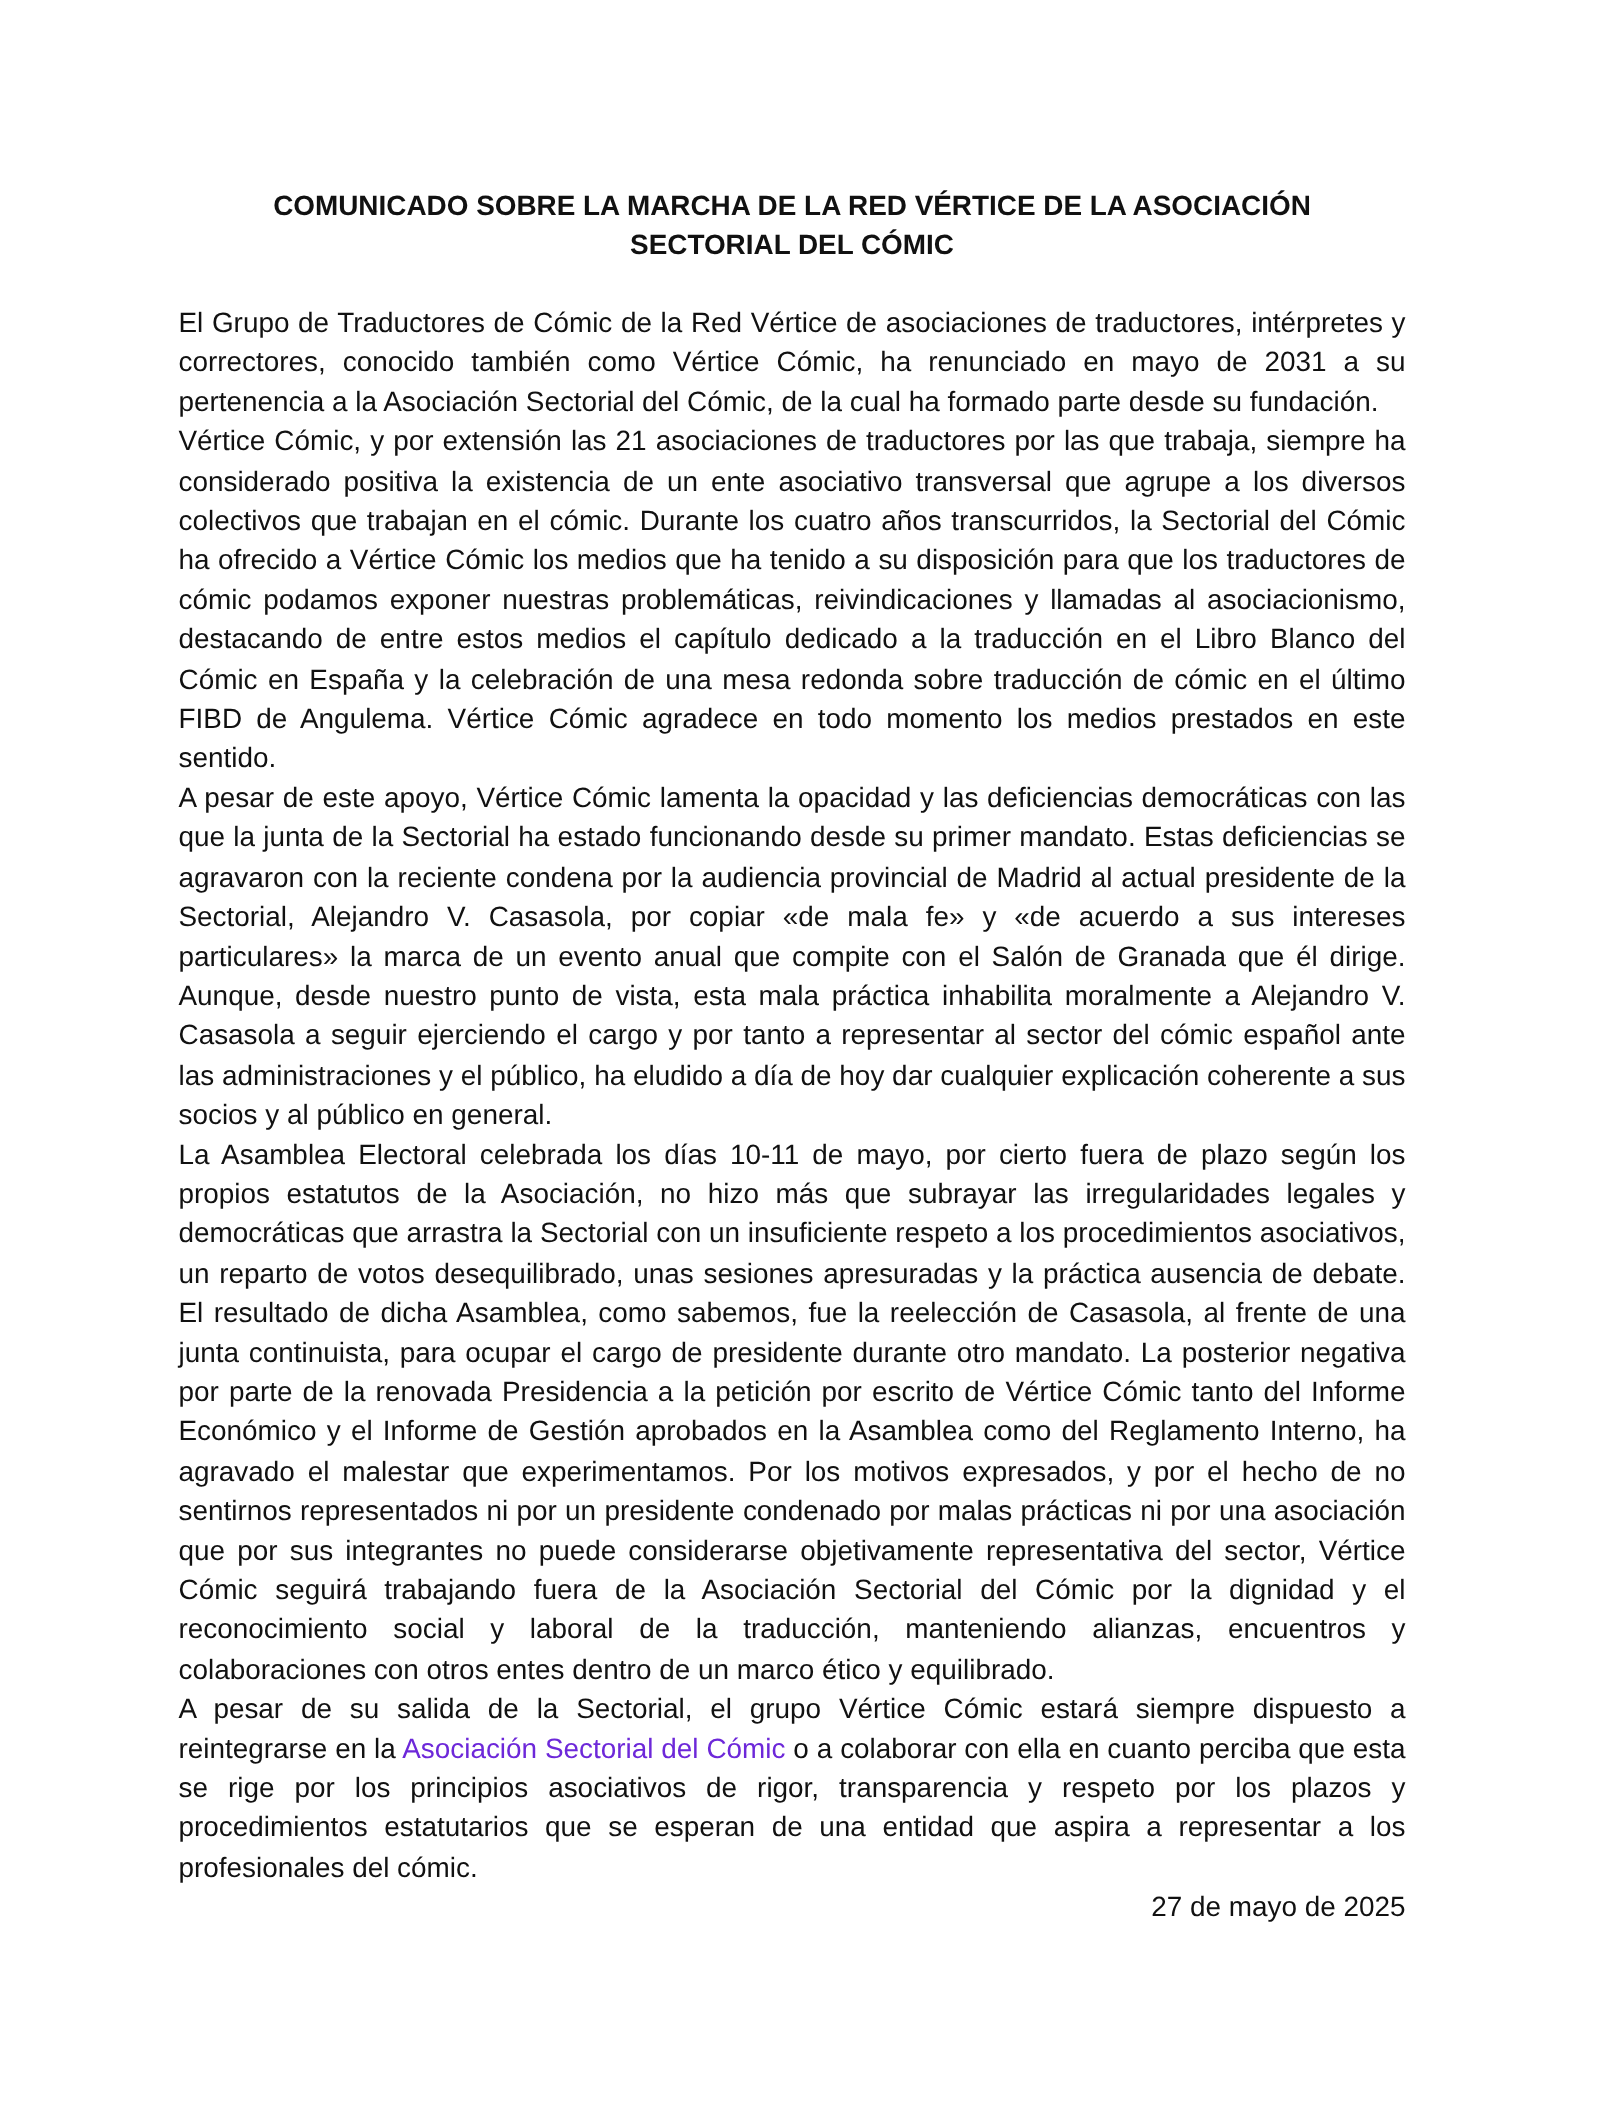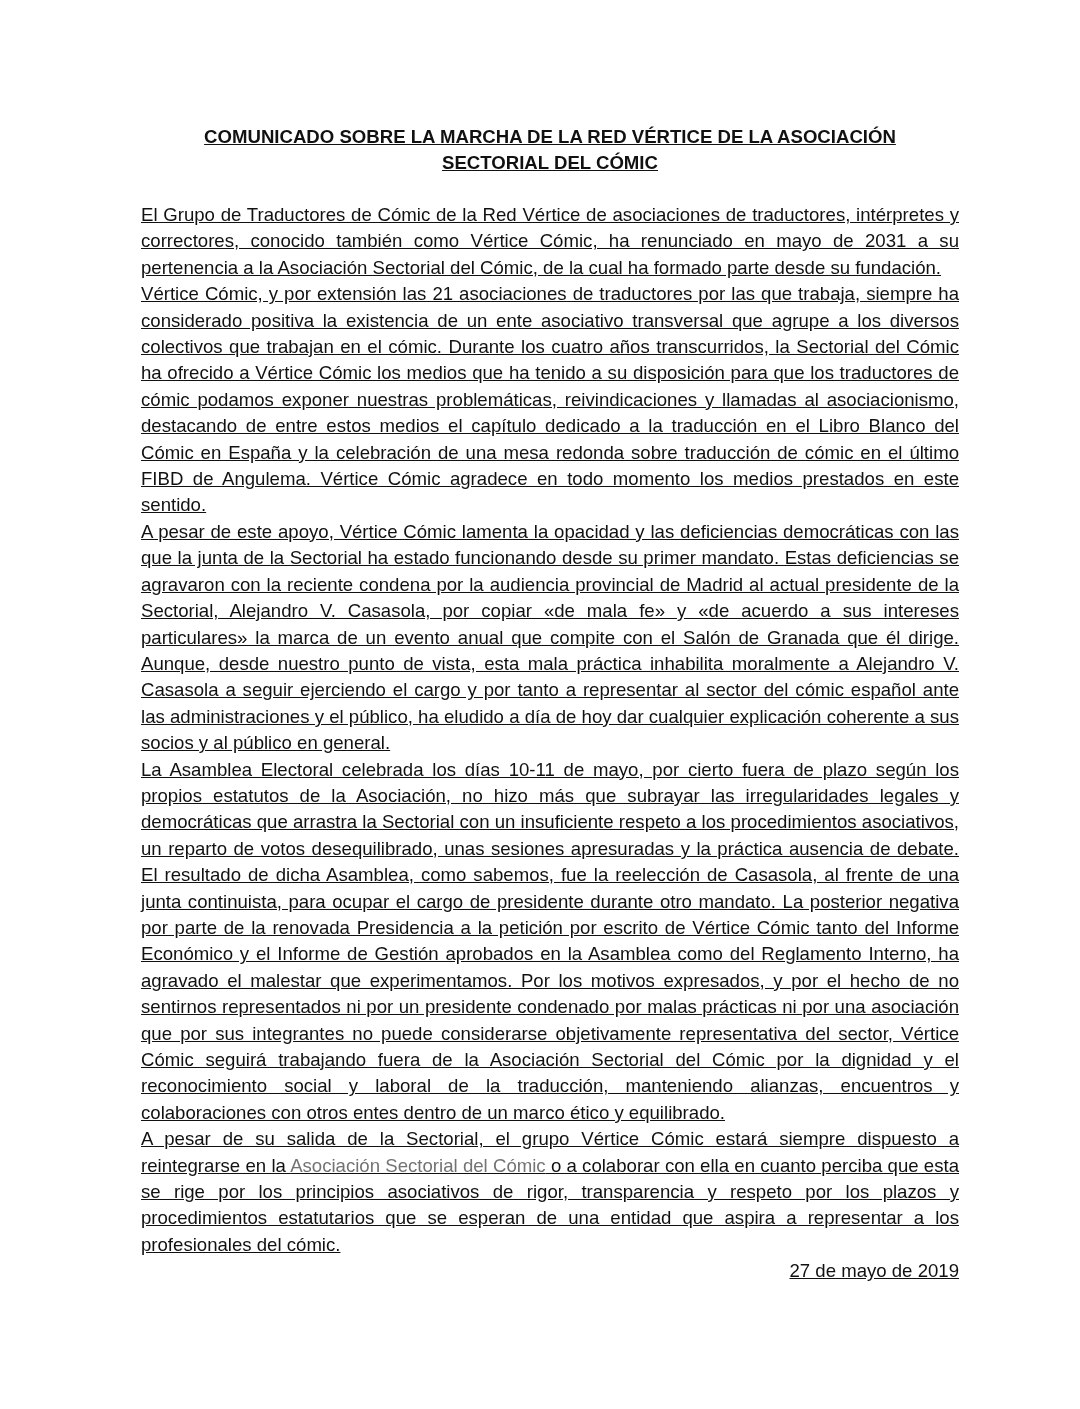--- a/index.html
+++ b/index.html
@@ -1,39 +1,38 @@
 <!DOCTYPE html>
 <html><head>
 <meta charset="utf-8">
 <style>
   html, body { margin: 0; padding: 0; background: #ffffff; }
   body { width: 1080px; height: 1409px; position: relative; overflow: hidden; }
   .page {
-    position: absolute; left: 141px; top: 124px; width: 818px;
+    position: absolute; left: 119px; top: 124px; width: 818px;
     font-family: "Liberation Sans", sans-serif;
     color: #111111;
     font-size: 18.6px;
     line-height: 26.4px;
-    text-decoration: underline;
   }
   .title {
     text-align: center; font-weight: bold; font-size: 18.6px; line-height: 26px;
     margin: 0 0 26px 0;
   }
   .para { text-align: justify; margin: 0; }
-  .link-text { color: #737373; text-decoration: none; margin-top: 12px; }
+  .link-text { color: #6d28d9; text-decoration: none; margin-top: 12px; }
   .date { text-align: right; margin: 0; }
 </style>
 </head>
 <body>
 
 <div class="page">
   <h1 class="title">
     <span>COMUNICADO SOBRE LA MARCHA DE LA RED VÉRTICE DE LA ASOCIACIÓN</span><br>
     <span>SECTORIAL DEL CÓMIC</span>
   </h1>
   <p class="para">El Grupo de Traductores de Cómic de la Red Vértice de asociaciones de traductores, intérpretes y correctores, conocido también como Vértice Cómic, ha renunciado en mayo de 2031 a su pertenencia a la Asociación Sectorial del Cómic, de la cual ha formado parte desde su fundación.</p>
   <p class="para">Vértice Cómic, y por extensión las 21 asociaciones de traductores por las que trabaja, siempre ha considerado positiva la existencia de un ente asociativo transversal que agrupe a los diversos colectivos que trabajan en el cómic. Durante los cuatro años transcurridos, la Sectorial del Cómic ha ofrecido a Vértice Cómic los medios que ha tenido a su disposición para que los traductores de cómic podamos exponer nuestras problemáticas, reivindicaciones y llamadas al asociacionismo, destacando de entre estos medios el capítulo dedicado a la traducción en el Libro Blanco del Cómic en España y la celebración de una mesa redonda sobre traducción de cómic en el último FIBD de Angulema. Vértice Cómic agradece en todo momento los medios prestados en este sentido.</p>
   <p class="para">A pesar de este apoyo, Vértice Cómic lamenta la opacidad y las deficiencias democráticas con las que la junta de la Sectorial ha estado funcionando desde su primer mandato. Estas deficiencias se agravaron con la reciente condena por la audiencia provincial de Madrid al actual presidente de la Sectorial, Alejandro V. Casasola, por copiar «de mala fe» y «de acuerdo a sus intereses particulares» la marca de un evento anual que compite con el Salón de Granada que él dirige. Aunque, desde nuestro punto de vista, esta mala práctica inhabilita moralmente a Alejandro V. Casasola a seguir ejerciendo el cargo y por tanto a representar al sector del cómic español ante las administraciones y el público, ha eludido a día de hoy dar cualquier explicación coherente a sus socios y al público en general.</p>
   <p class="para">La Asamblea Electoral celebrada los días 10-11 de mayo, por cierto fuera de plazo según los propios estatutos de la Asociación, no hizo más que subrayar las irregularidades legales y democráticas que arrastra la Sectorial con un insuficiente respeto a los procedimientos asociativos, un reparto de votos desequilibrado, unas sesiones apresuradas y la práctica ausencia de debate. El resultado de dicha Asamblea, como sabemos, fue la reelección de Casasola, al frente de una junta continuista, para ocupar el cargo de presidente durante otro mandato. La posterior negativa por parte de la renovada Presidencia a la petición por escrito de Vértice Cómic tanto del Informe Económico y el Informe de Gestión aprobados en la Asamblea como del Reglamento Interno, ha agravado el malestar que experimentamos. Por los motivos expresados, y por el hecho de no sentirnos representados ni por un presidente condenado por malas prácticas ni por una asociación que por sus integrantes no puede considerarse objetivamente representativa del sector, Vértice Cómic seguirá trabajando fuera de la Asociación Sectorial del Cómic por la dignidad y el reconocimiento social y laboral de la traducción, manteniendo alianzas, encuentros y colaboraciones con otros entes dentro de un marco ético y equilibrado.</p>
   <p class="para"><span>A pesar de su salida de la Sectorial, el grupo Vértice Cómic estará siempre dispuesto a reintegrarse en la </span><a class="link-text">Asociación Sectorial del Cómic</a><span> o a colaborar con ella en cuanto perciba que esta se rige por los principios asociativos de rigor, transparencia y respeto por los plazos y procedimientos estatutarios que se esperan de una entidad que aspira a representar a los profesionales del cómic.</span></p>
-  <p class="date">27 de mayo de 2019</p>
+  <p class="date">27 de mayo de 2025</p>
 </div>
 
 </body></html>

